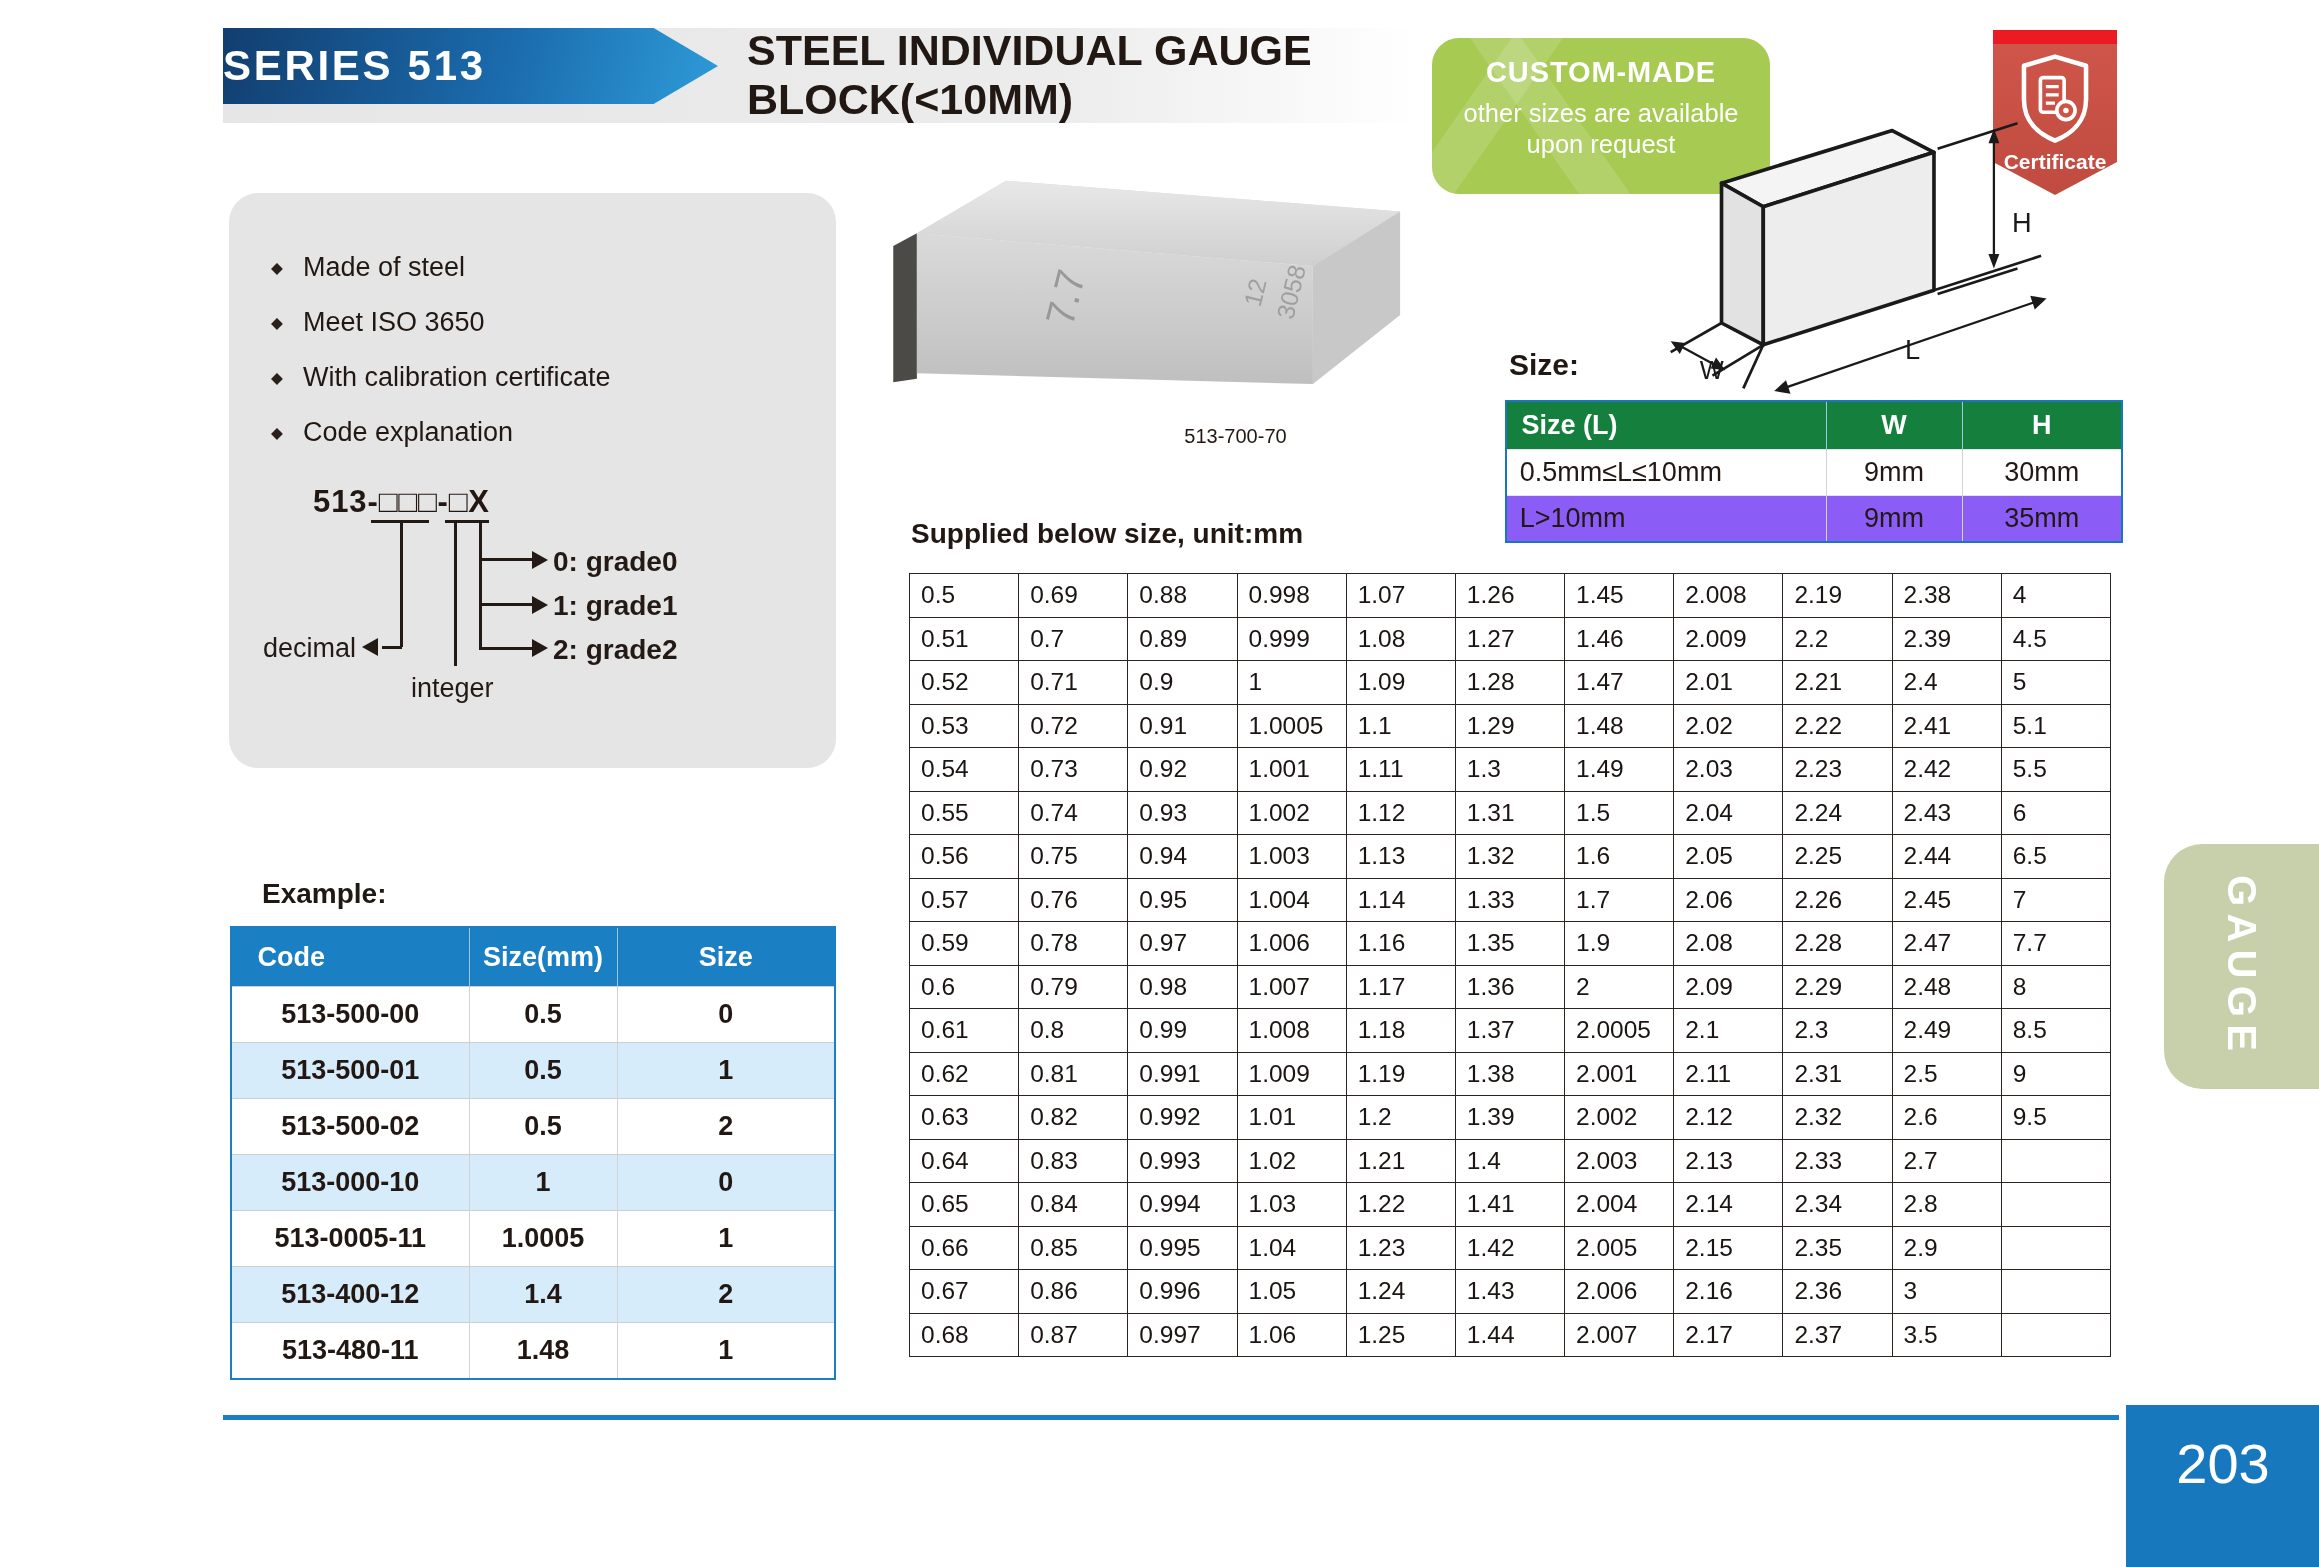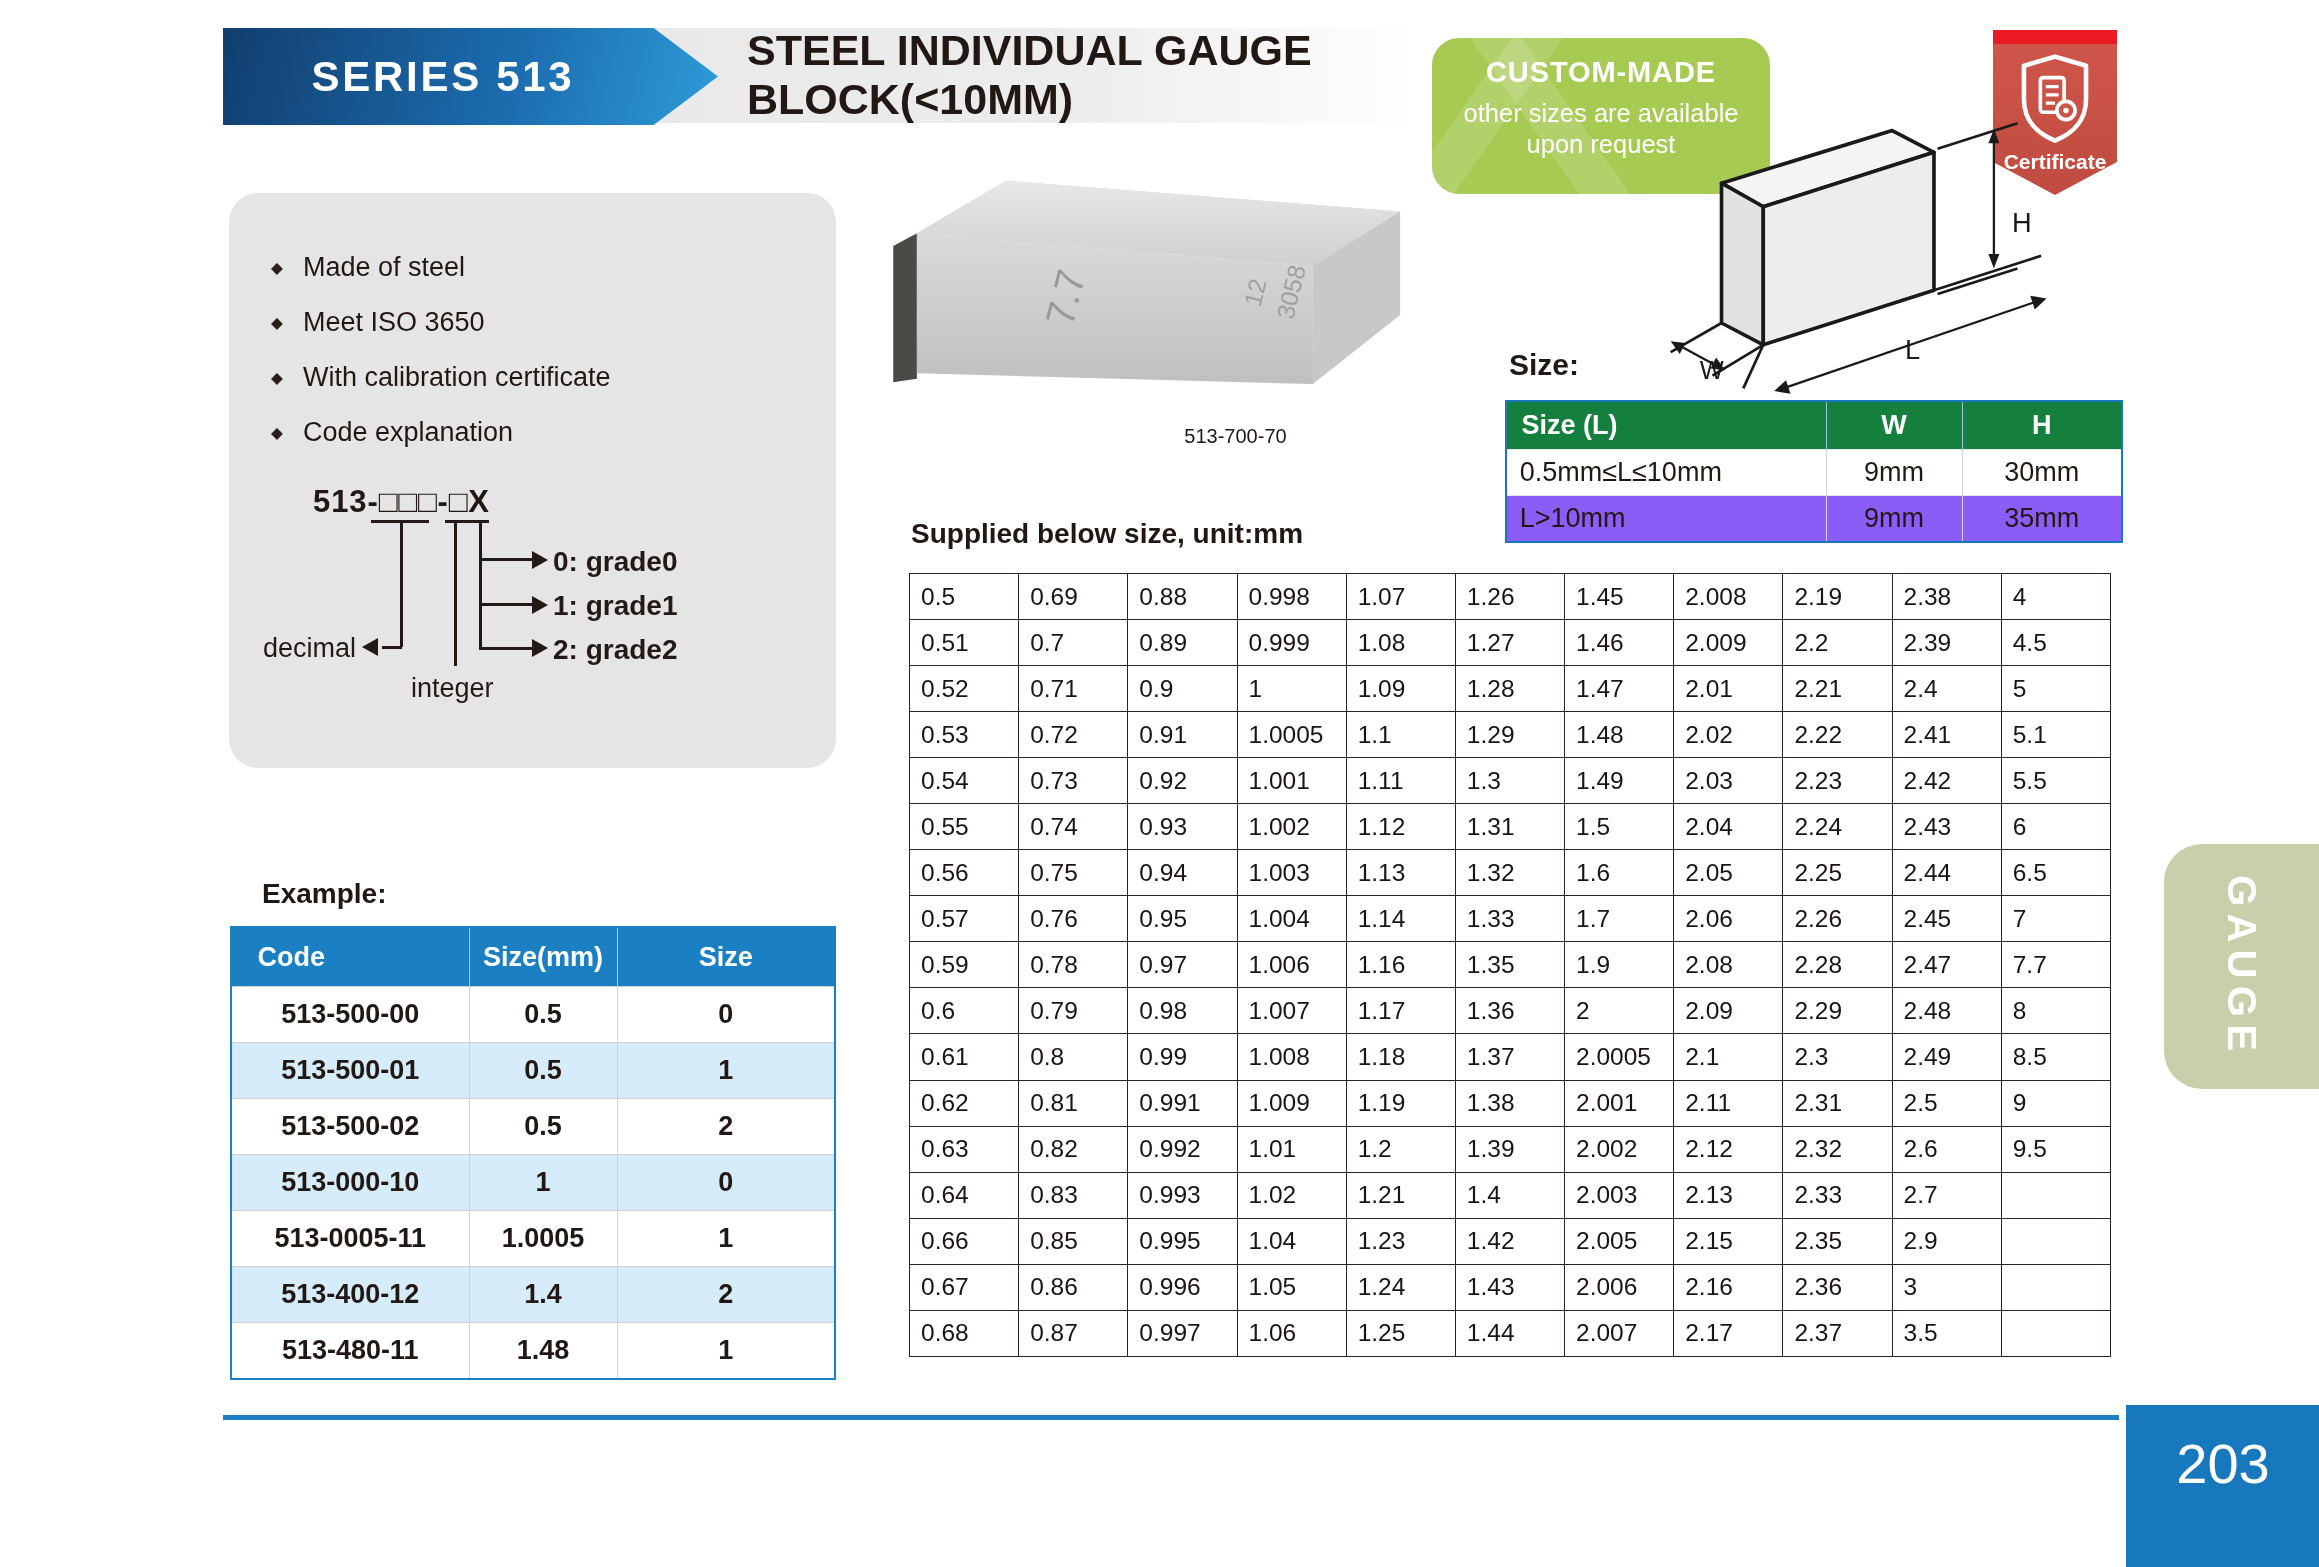--- a/index.html
+++ b/index.html
@@ -2,24 +2,24 @@
 <html style="font-size:14.5px"><head>
 <meta charset="utf-8">
 <style>
   html,body{margin:0;padding:0;background:#ffffff;}
   body{font-family:"Liberation Sans", sans-serif; color:#221813;}
   #page{position:relative;width:2319px;height:1567px;background:#ffffff;overflow:hidden;}
 
   
   .title-band{position:absolute;left:223px;top:28px;width:1196px;height:95px;
     background:linear-gradient(90deg,#e7e6e6 0%,#ececec 70%,rgba(240,240,240,0) 100%);}
-  .series-banner{position:absolute;left:223px;top:28px;width:495px;height:97px;
+  .series-banner{position:absolute;left:223px;top:28px;width:495px;height:76px;
     background:linear-gradient(105deg,#123e6f 0%,#1b6cae 58%,#2e9bd8 100%);
     clip-path:polygon(0 0,87% 0,100% 50%,87% 100%,0 100%);
-    display:flex;align-items:center;justify-content:center;}
+    display:flex;align-items:center;}
   .series-banner span{color:#fff;font-size:42px;font-weight:bold;letter-spacing:2.7px;padding-right:55px;}
   .page-title{position:absolute;left:747px;top:25.5px;font-size:43px;font-weight:bold;line-height:49px;color:#221813;}
 
   .custom-badge{position:absolute;left:1432px;top:38px;width:338px;height:156px;border-radius:27px;
     background:#a6ca52;color:#fff;text-align:center;overflow:hidden;}
   .custom-badge .wm1,.custom-badge .wm2{position:absolute;background:rgba(255,255,255,.14);width:42px;height:236px;top:-36px;}
   .custom-badge .wm1{left:27px;transform:rotate(35deg);}
   .custom-badge .wm2{left:100px;transform:rotate(-35deg);}
   .custom-badge .cb-title{position:relative;margin-top:18px;font-size:29px;font-weight:bold;letter-spacing:0.9px;}
   .custom-badge .cb-sub{position:relative;margin:9px auto 0;width:300px;font-size:25.5px;line-height:31px;}
@@ -430,20 +430,33 @@
             <td>1.02</td>
             <td>1.21</td>
             <td>1.4</td>
             <td>2.003</td>
             <td>2.13</td>
             <td>2.33</td>
             <td>2.7</td>
             <td></td>
           </tr>
           <tr>
+            <td>0.65</td>
+            <td>0.84</td>
+            <td>0.994</td>
+            <td>1.03</td>
+            <td>1.22</td>
+            <td>1.41</td>
+            <td>2.004</td>
+            <td>2.14</td>
+            <td>2.34</td>
+            <td>2.8</td>
+            <td></td>
+          </tr>
+          <tr>
             <td>0.66</td>
             <td>0.85</td>
             <td>0.995</td>
             <td>1.04</td>
             <td>1.23</td>
             <td>1.42</td>
             <td>2.005</td>
             <td>2.15</td>
             <td>2.35</td>
             <td>2.9</td>

